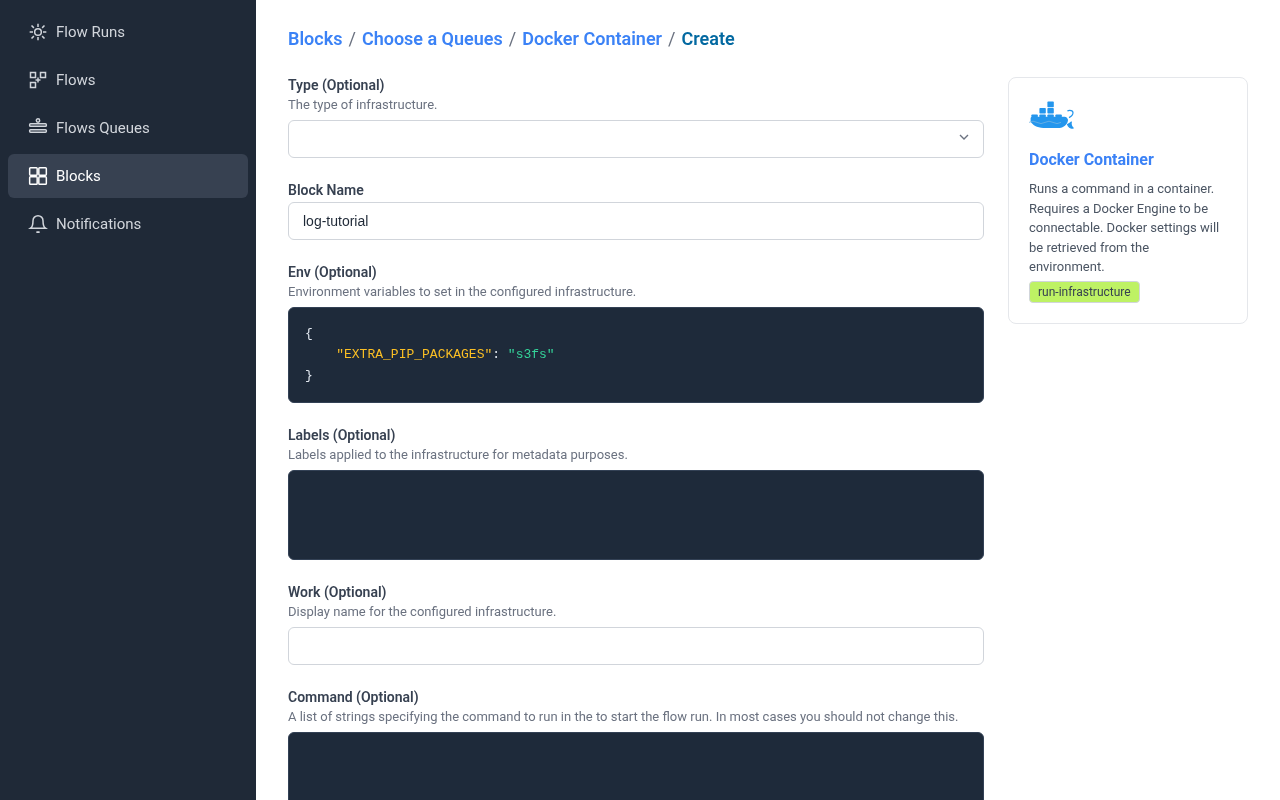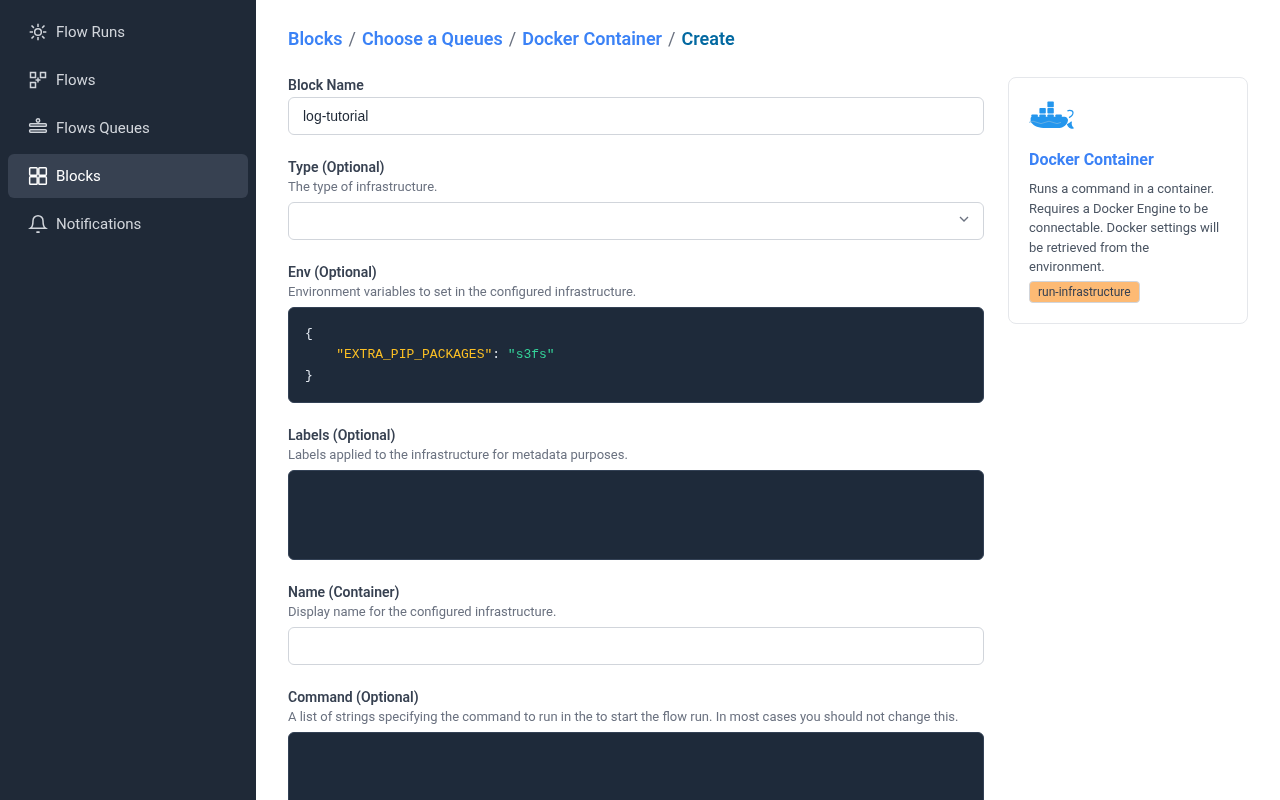--- a/index.html
+++ b/index.html
@@ -180,21 +180,21 @@
       margin-bottom: 10px;
     }
     .info-card-desc {
       font-size: 13px;
       color: #4b5563;
       line-height: 1.5;
       margin-bottom: 4px;
     }
     .info-card-tag {
       display: inline-block;
-      background: #fdba74;
+      background: #bef264;
       border: 1px solid #d1d5db;
       border-radius: 4px;
       padding: 3px 8px;
       font-size: 12px;
       color: #374151;
     }
   </style>
 </head>
 <body>
 
@@ -256,59 +256,59 @@
     <a href="#">Choose a Queues</a>
     <span class="sep">/</span>
     <a href="#">Docker Container</a>
     <span class="sep">/</span>
     <span class="current">Create</span>
   </div>
 
   <div class="content-layout">
 
     <div class="form-container">
-
-      <div class="form-group">
-        <div class="form-label">Block Name</div>
-        <input type="text" class="form-input" value="log-tutorial" style="">
-      </div>
 
       <div class="form-group">
         <div class="form-label">Type (Optional)</div>
         <div class="form-hint">The type of infrastructure.</div>
         <div class="form-select-wrapper">
           <select class="form-select">
             <option value=""></option>
           </select>
           <span class="select-chevron">
             <svg width="16" height="16" viewBox="0 0 24 24" fill="none" stroke="currentColor" stroke-width="2">
                 <polyline points="6 9 12 15 18 9"></polyline>
               </svg>
           </span>
         </div>
       </div>
 
       <div class="form-group">
+        <div class="form-label">Block Name</div>
+        <input type="text" class="form-input" value="log-tutorial" style="">
+      </div>
+
+      <div class="form-group">
         <div class="form-label">Env (Optional)</div>
         <div class="form-hint">Environment variables to set in the configured infrastructure.</div>
         <div class="code-editor">
           <div class="brace">{</div>
           <div>&nbsp;&nbsp;&nbsp;&nbsp;<span class="key">"EXTRA_PIP_PACKAGES"</span><span class="colon">: </span><span class="value">"s3fs"</span></div>
           <div class="brace">}</div>
         </div>
       </div>
 
       <div class="form-group">
         <div class="form-label">Labels (Optional)</div>
         <div class="form-hint">Labels applied to the infrastructure for metadata purposes.</div>
         <div class="code-editor-empty"></div>
       </div>
 
       <div class="form-group">
-        <div class="form-label">Name (Container)</div>
+        <div class="form-label">Work (Optional)</div>
         <div class="form-hint">Display name for the configured infrastructure.</div>
         <input type="text" class="form-input" style="">
       </div>
 
       <div class="form-group">
         <div class="form-label">Command (Optional)</div>
         <div class="form-hint">A list of strings specifying the command to run in the to start the flow run. In most cases you should not change this.</div>
         <div class="code-editor-empty"></div>
       </div>
     </div>

